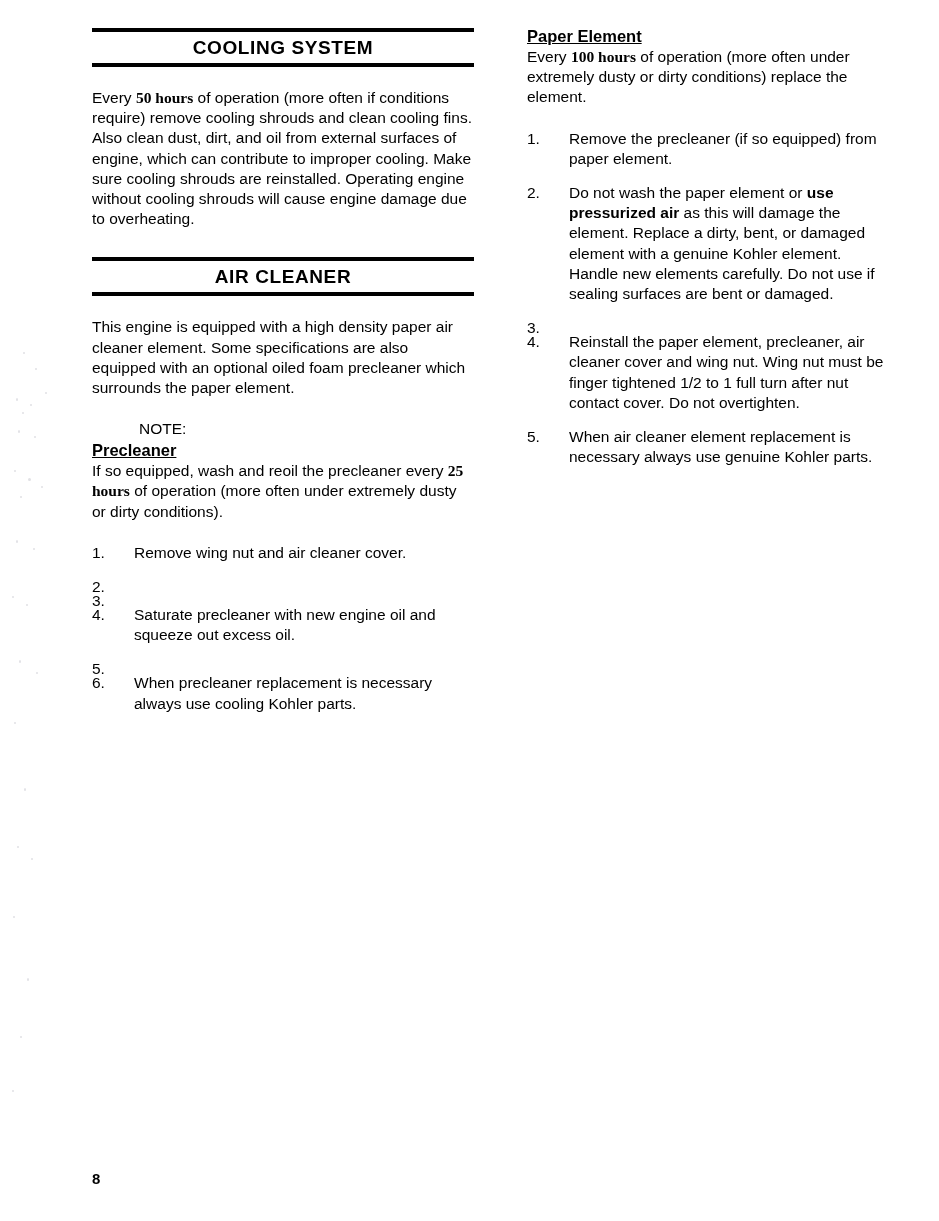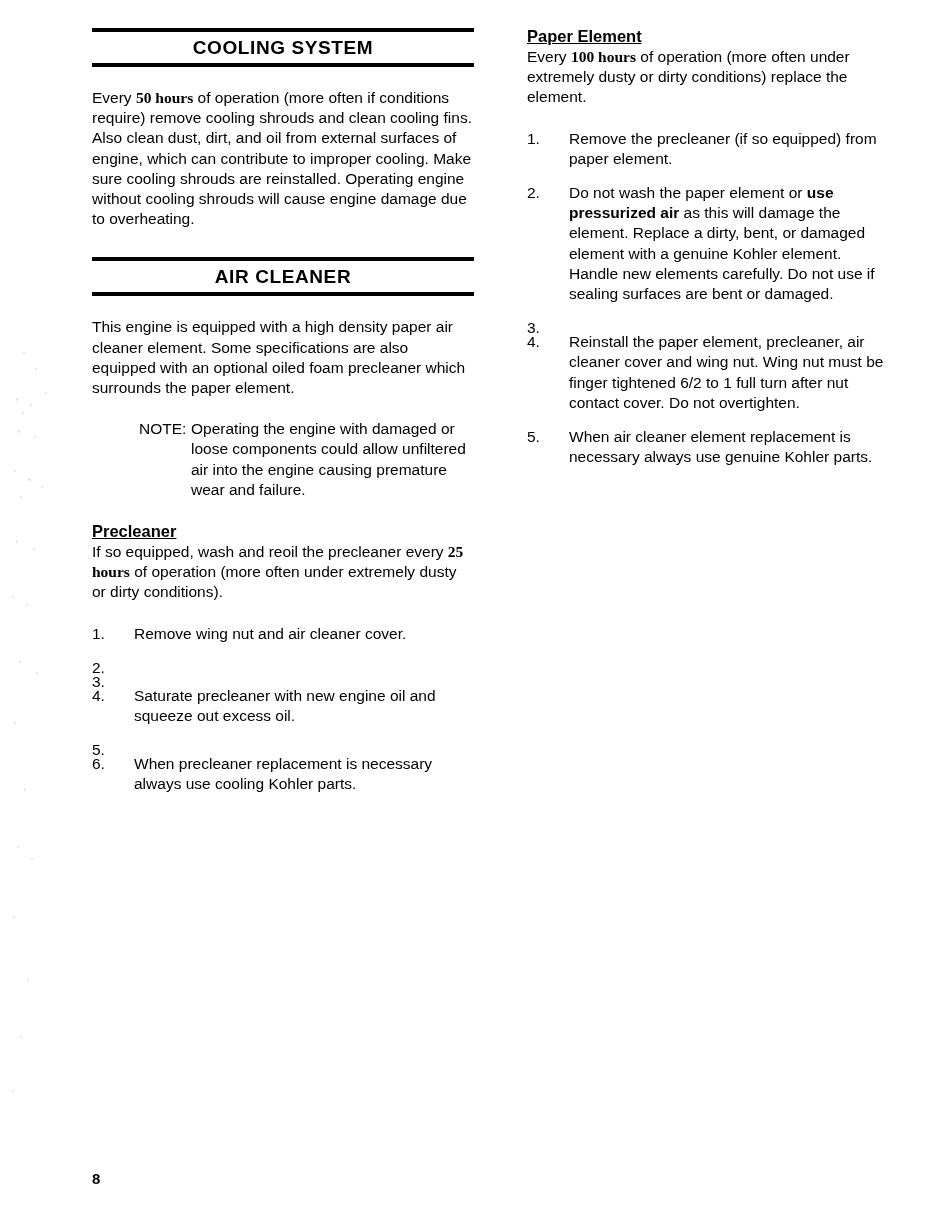--- a/index.html
+++ b/index.html
@@ -161,21 +161,20 @@
     <h1 class="banner">AIR CLEANER</h1>
 
     <div class="gap-md"></div>
 
     <p class="para">This engine is equipped with a high density paper air cleaner element.  Some specifications are also equipped with an optional oiled foam precleaner which surrounds the paper element.</p>
 
     <div class="gap-md"></div>
 
     <div class="note">
       <span class="note-label">NOTE:</span>
-      <span>Operating the engine with damaged or loose components could allow unfiltered air into the engine causing premature wear and failure.</span>
     </div>
 
     <div class="gap-md"></div>
 
     <h2 class="subhead">Precleaner</h2>
 
     <p class="para"><span>If so equipped, wash and reoil the precleaner every </span><b>25 hours</b><span> of operation (more often under extremely dusty or dirty conditions).</span></p>
 
     <div class="gap-md"></div>
 
@@ -204,21 +203,21 @@
 
     <div class="gap-md"></div>
 
     <ol class="numlist" id="paper-element-steps">
         <li><span class="num">1.</span><span class="item-text"><span>Remove the precleaner (if so equipped) from paper element.</span></span></li>
         <div class="gap-sm"></div>
         <li><span class="num">2.</span><span class="item-text"><span>Do not wash the paper element or </span><b>use pressurized air</b><span> as this will damage the element.  Replace a dirty, bent, or damaged element with a genuine Kohler element.  Handle new elements carefully.  Do not use if sealing surfaces are bent or damaged.</span></span></li>
         <div class="gap-sm"></div>
         <li><span class="num">3.</span></li>
         <div class="gap-sm"></div>
-        <li><span class="num">4.</span><span class="item-text"><span>Reinstall the paper element, precleaner, air cleaner cover and wing nut.  Wing nut must be finger tightened 6/2 to 1 full turn after nut contact cover.  Do not overtighten.</span></span></li>
+        <li><span class="num">4.</span><span class="item-text"><span>Reinstall the paper element, precleaner, air cleaner cover and wing nut.  Wing nut must be finger tightened 1/2 to 1 full turn after nut contact cover.  Do not overtighten.</span></span></li>
         <div class="gap-sm"></div>
         <li><span class="num">5.</span><span class="item-text"><span>When air cleaner element replacement is necessary always use genuine Kohler parts.</span></span></li>
         <div class="gap-sm"></div>
       </ol>
 
   </div>
 
   <div id="page-number">8</div>
 
 </div>

